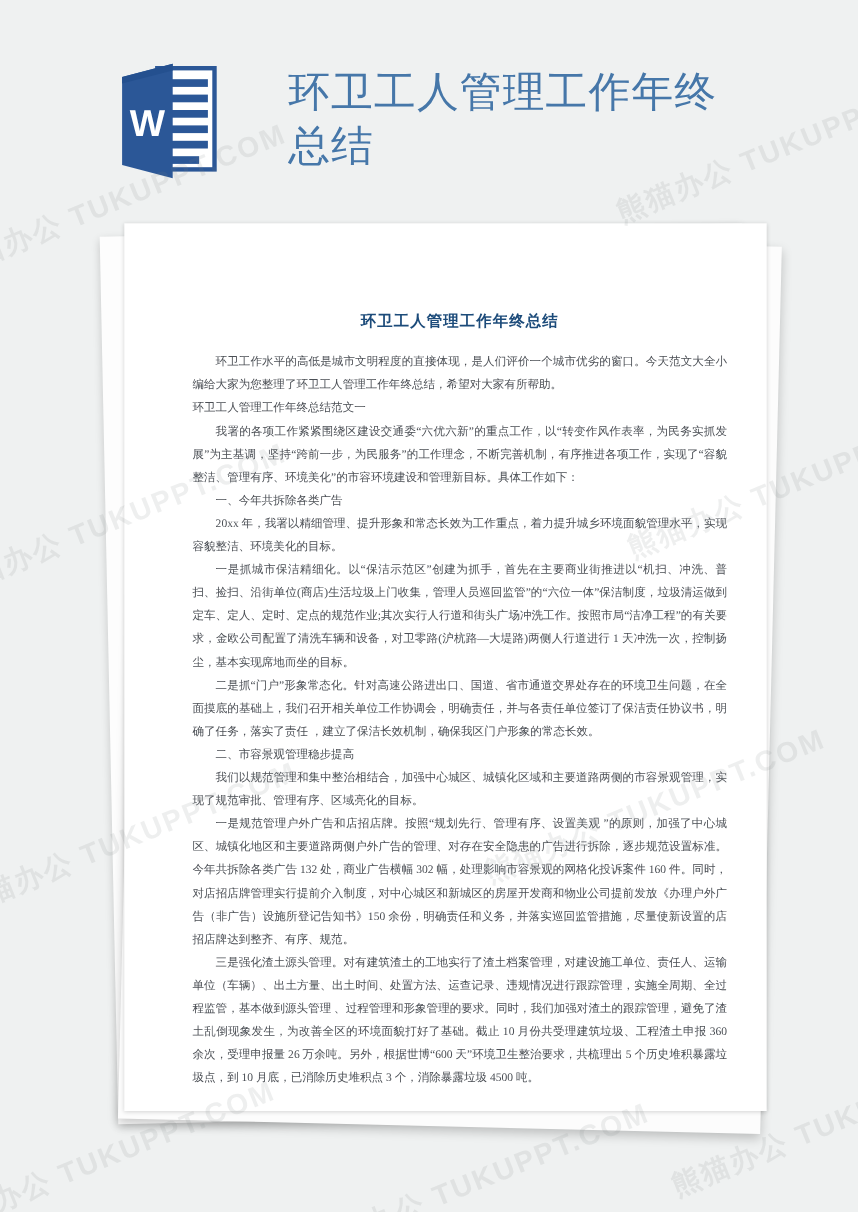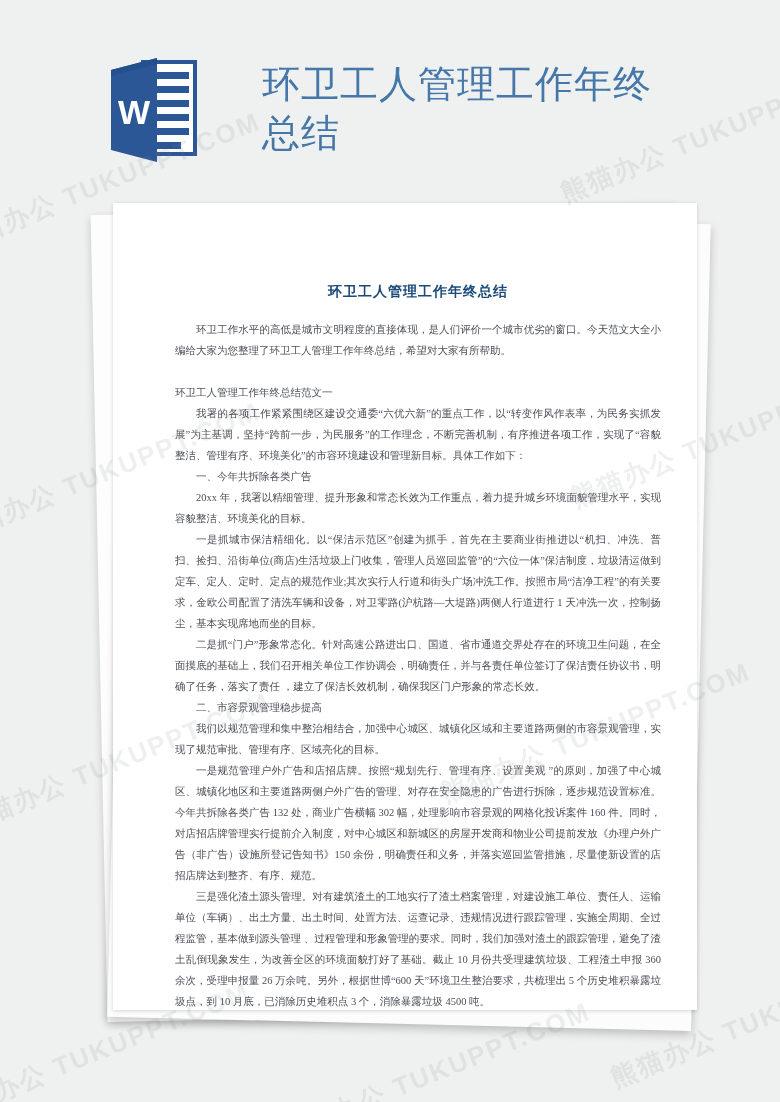--- a/index.html
+++ b/index.html
@@ -37,21 +37,21 @@
     text-align:center;font-family:"Liberation Serif",serif;
     font-size:14px;font-weight:bold;color:#1c4b7a;
     letter-spacing:1px;margin:0 0 18px 0;
   }
   .para{
     font-family:"Liberation Serif",serif;
     font-size:10.5px;line-height:21px;color:#4b4f55;
     text-align:justify;margin:0;
   }
   .para.indent{text-indent:2em;}
-  .para.gap-top{margin-top:21px;}
+  .para.gap-top{}
   
   .wm-layer{position:absolute;left:0;top:0;width:780px;height:1102px;pointer-events:none;z-index:40;}
   .wm{
     position:absolute;transform:rotate(-22deg);
     font-size:26px;font-weight:bold;letter-spacing:2px;white-space:nowrap;
     color:rgba(125,128,130,0.13);
   }
 </style>
 </head>
 <body>

